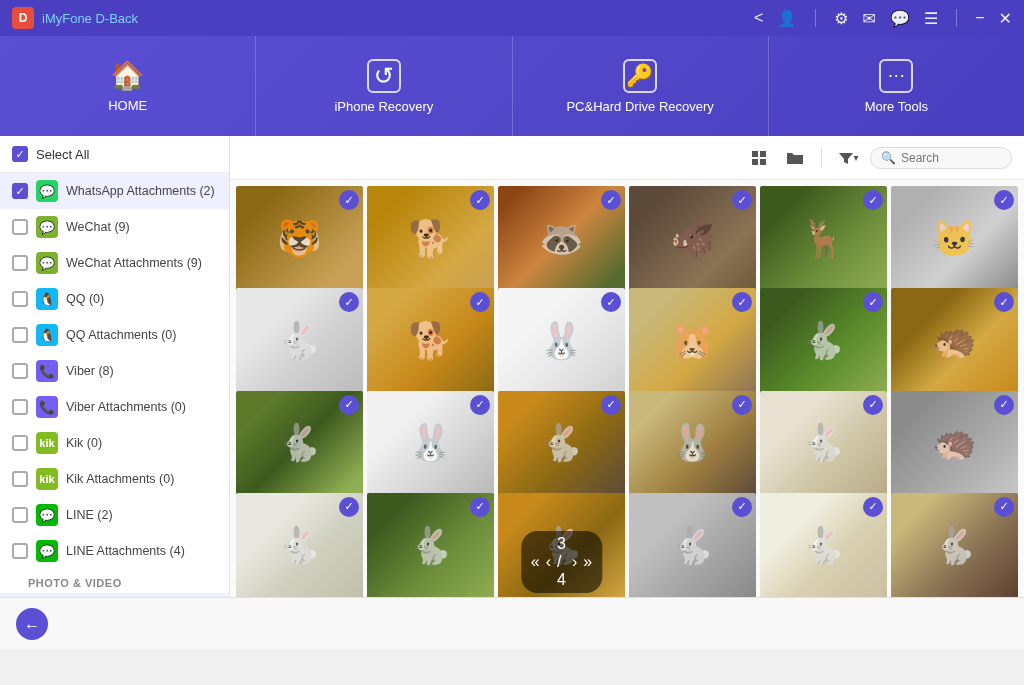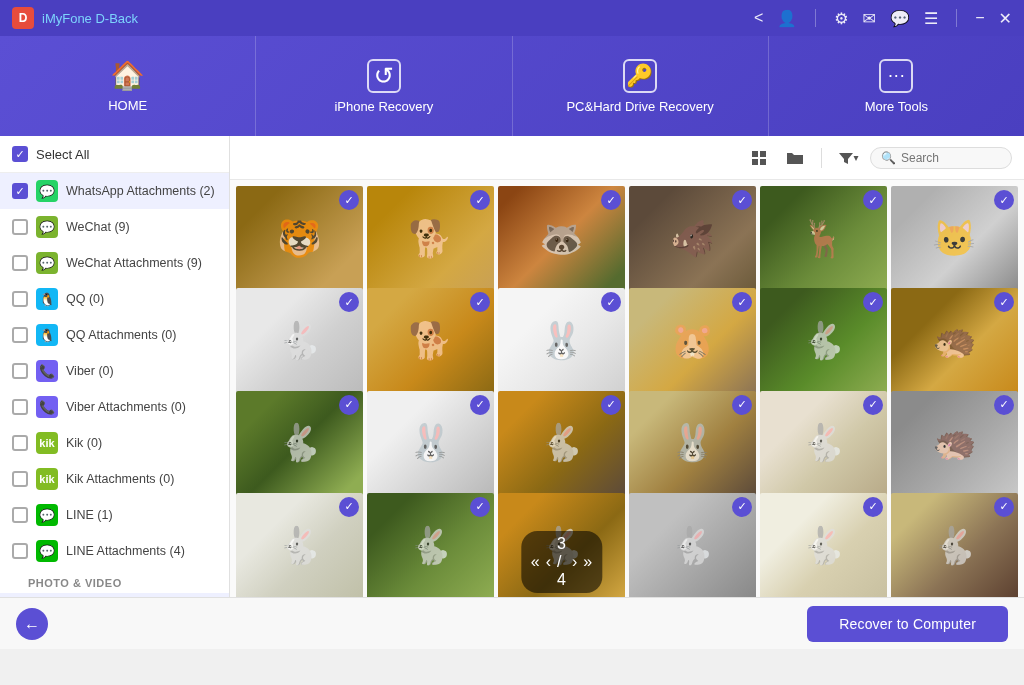--- a/index.html
+++ b/index.html
@@ -354,21 +354,21 @@
 
     <div class="sidebar-item">
       <div class="cb"></div>
       <div class="item-icon" style="background:#12B7F5; font-size:13px;">🐧</div>
       <span>QQ Attachments (0)</span>
     </div>
 
     <div class="sidebar-item">
       <div class="cb"></div>
       <div class="item-icon" style="background:#7360f2; font-size:13px;">📞</div>
-      <span>Viber (0)</span>
+      <span>Viber (8)</span>
     </div>
 
     <div class="sidebar-item">
       <div class="cb"></div>
       <div class="item-icon" style="background:#7360f2; font-size:13px;">📞</div>
       <span>Viber Attachments (0)</span>
     </div>
 
     <div class="sidebar-item">
       <div class="cb"></div>
@@ -378,21 +378,21 @@
 
     <div class="sidebar-item">
       <div class="cb"></div>
       <div class="item-icon" style="background:#82BC23; font-size:11px; font-weight:bold; color:white;">kik</div>
       <span>Kik Attachments (0)</span>
     </div>
 
     <div class="sidebar-item">
       <div class="cb"></div>
       <div class="item-icon" style="background:#00B900; font-size:13px;">💬</div>
-      <span>LINE (1)</span>
+      <span>LINE (2)</span>
     </div>
 
     <div class="sidebar-item">
       <div class="cb"></div>
       <div class="item-icon" style="background:#00B900; font-size:13px;">💬</div>
       <span>LINE Attachments (4)</span>
     </div>
 
     <div class="sidebar-section-label">Photo &amp; Video</div>
 
@@ -535,14 +535,13 @@
         <div class="photo-cell p24">
           <div class="animal">🐇</div>
           <div class="check-badge">✓</div>
         </div>
       </div>
   </div>
 </div>
 
 <div class="bottom-bar">
   <div class="back-btn">←</div>
-  <button class="recover-btn">Recover to Computer</button>
 </div>
 
 </body></html>

